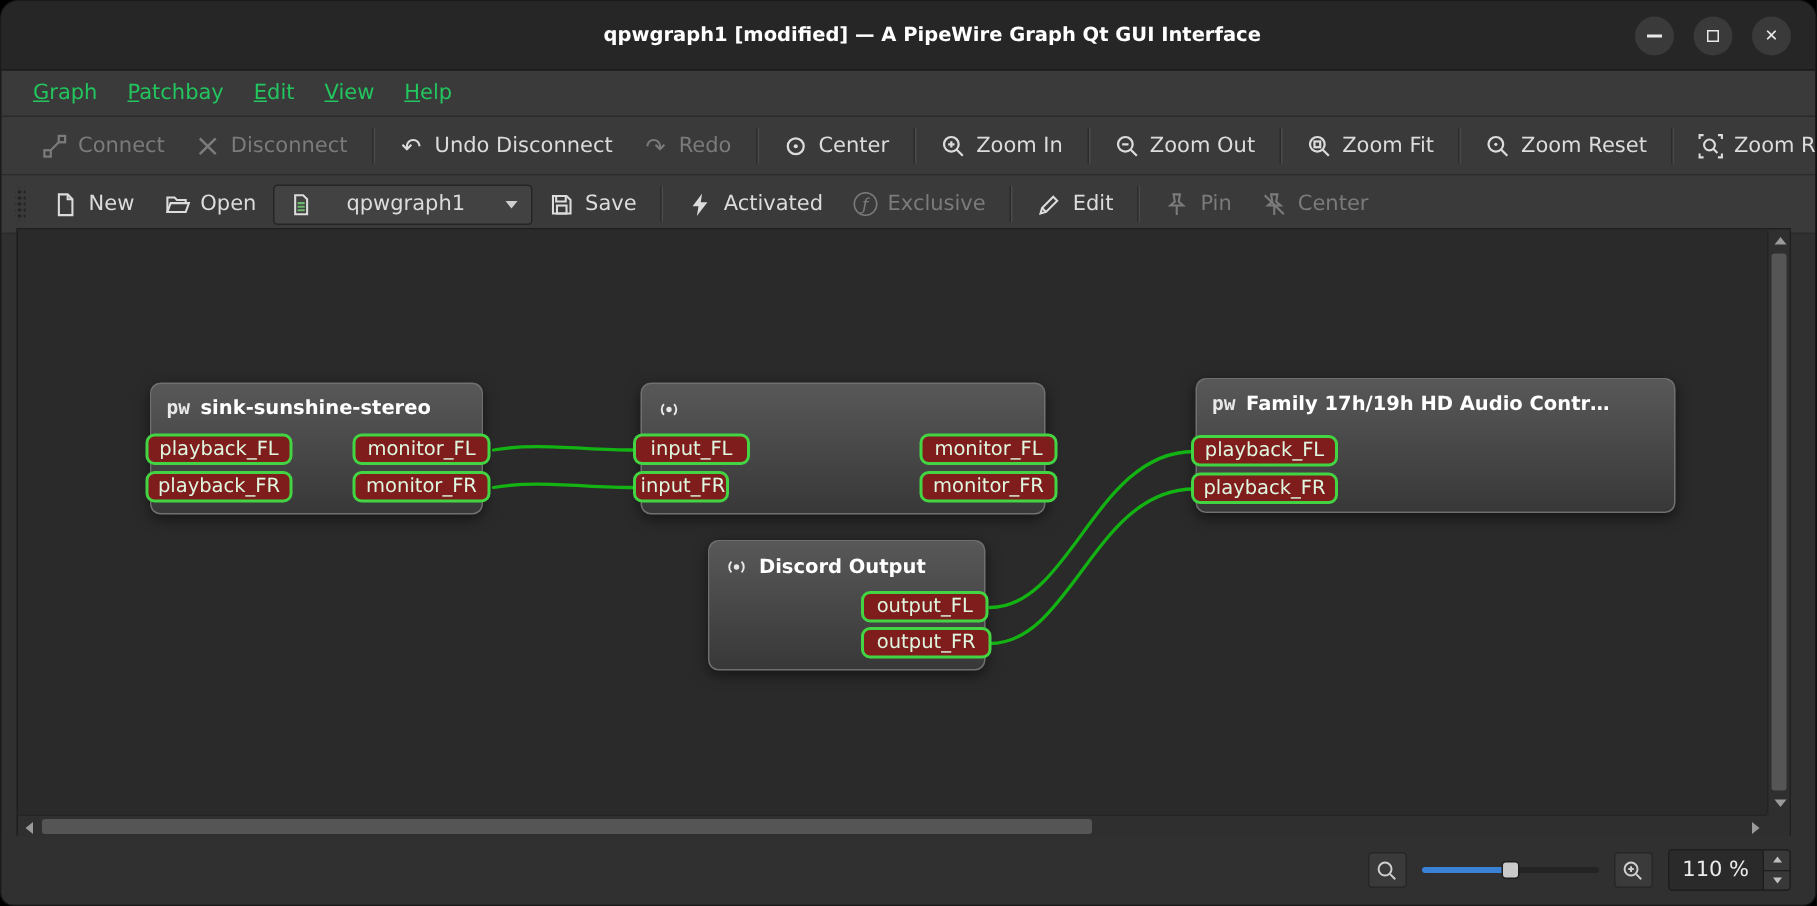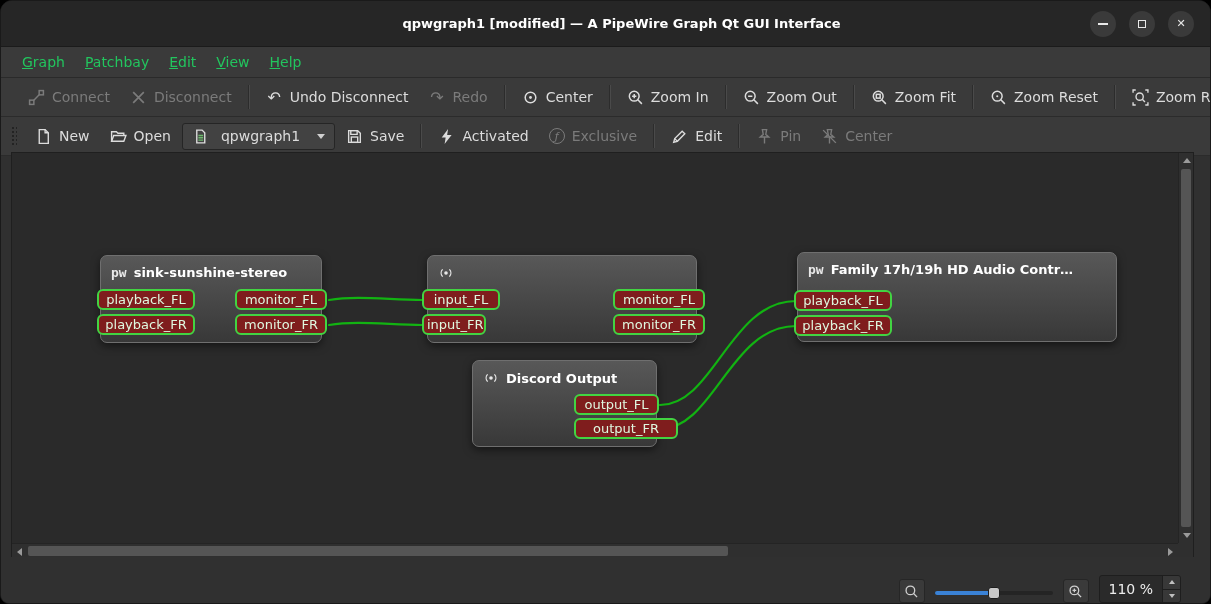--- a/index.html
+++ b/index.html
@@ -29,21 +29,21 @@
     border-bottom:1px solid #2b2b2b;}
   .tb-handle{width:7px;height:22px;margin:0 7px 0 3px;background-image:radial-gradient(circle,#232323 1px,transparent 1.3px);
     background-size:4px 4px;background-position:1px 1px;cursor:grab;}
   .tb-btn{display:flex;align-items:flex-start;gap:7px;padding:6px 9px;border-radius:3px;color:#dcdcdc;
     font-size:14px;white-space:nowrap;cursor:pointer;}
   .tb-btn.disabled{color:#7b7b7b;}
   .tb-icon{display:flex;width:17px;height:17px;flex:none;}
   .tb-icon svg{width:100%;height:100%;}
   .tb-icon.glyph{font-size:16px;width:auto;min-width:17px;justify-content:center;line-height:17px;}
   .tb-sep{width:0;height:24px;border-left:1px solid #2c2c2c;border-right:1px solid #4a4a4a;margin:0 5px;}
-  .combo{display:flex;align-items:center;gap:12px;background:#424242;border:1px solid #252525;
+  .combo{display:flex;align-items:center;gap:22px;background:#424242;border:1px solid #252525;
     border-radius:3px;padding:4px 9px;color:#dcdcdc;font-size:14px;cursor:pointer;}
   .caret-down{width:0;height:0;border-left:4px solid transparent;border-right:4px solid transparent;
     border-top:5px solid #cfcfcf;margin-left:5px;}
   .circle-f{width:16px;height:16px;border:1.4px solid currentColor;border-radius:50%;display:flex;
     align-items:center;justify-content:center;font-style:italic;font-size:11px;box-sizing:border-box;}
 
   
   .main{position:absolute;left:10px;top:151px;width:1183px;height:407px;background:#2a2a2a;
     border:1px solid #1f1f1f;box-sizing:border-box;}
   .canvas-view{position:absolute;left:0;top:0;right:15px;bottom:15px;overflow:hidden;background:#2a2a2a;}
@@ -69,22 +69,22 @@
   .sb-thumb{position:absolute;background:#555555;border-radius:2px;}
   .vscroll .sb-thumb{left:2px;right:2px;top:16px;bottom:16px;}
   .hscroll .sb-thumb{top:2px;bottom:2px;left:16px;width:700px;}
   .sb-arrow{position:absolute;width:0;height:0;}
   .arr-up{left:4px;top:5px;border-left:4px solid transparent;border-right:4px solid transparent;border-bottom:5px solid #9a9a9a;}
   .arr-down{left:4px;bottom:5px;border-left:4px solid transparent;border-right:4px solid transparent;border-top:5px solid #9a9a9a;}
   .arr-left{left:5px;top:4px;border-top:4px solid transparent;border-bottom:4px solid transparent;border-right:5px solid #9a9a9a;}
   .arr-right{right:5px;top:4px;border-top:4px solid transparent;border-bottom:4px solid transparent;border-left:5px solid #9a9a9a;}
 
   
-  .statusbar{position:absolute;left:0;right:0;bottom:0;height:46px;display:flex;align-items:flex-end;
-    justify-content:flex-end;padding-right:29px;gap:10px;background:#303030;box-sizing:border-box;}
+  .statusbar{position:absolute;left:0;right:0;bottom:0;height:46px;display:flex;align-items:center;
+    justify-content:flex-end;padding-right:16px;gap:10px;background:#303030;box-sizing:border-box;}
   .status-btn{width:24px;height:22px;border:1px solid #262626;border-radius:3px;background:#3a3a3a;
     display:flex;align-items:center;justify-content:center;color:#cfcfcf;cursor:pointer;}
   .status-btn svg{width:15px;height:15px;}
   .slider{position:relative;width:118px;height:20px;cursor:pointer;}
   .slider-groove{position:absolute;left:0;right:0;top:8px;height:4px;background:#242424;border-radius:2px;}
   .slider-fill{position:absolute;left:0;width:58px;top:8px;height:4px;background:#3a82d6;border-radius:2px;}
   .slider-handle{position:absolute;left:53px;top:4px;width:12px;height:12px;background:#c9c9c9;
     border:1px solid #1d1d1d;border-radius:3px;box-sizing:border-box;}
   .spinbox{display:flex;align-items:stretch;background:#2a2a2a;border:1px solid #1e1e1e;border-radius:3px;
     height:26px;color:#ececec;font-size:14px;overflow:hidden;}
@@ -372,21 +372,21 @@
 
       <div class="port" style="left:410px;top:136px;width:78px;">input_FL</div>
       <div class="port" style="left:410px;top:161px;width:64px;">input_FR</div>
       <div class="port" style="left:601px;top:136px;width:92px;">monitor_FL</div>
       <div class="port" style="left:601px;top:161px;width:92px;">monitor_FR</div>
 
       <div class="port" style="left:782px;top:137px;width:98px;">playback_FL</div>
       <div class="port" style="left:782px;top:162px;width:98px;">playback_FR</div>
 
       <div class="port" style="left:562px;top:241px;width:85px;">output_FL</div>
-      <div class="port" style="left:562px;top:265px;width:104px;">output_FR</div>
+      <div class="port" style="left:562px;top:265px;width:87px;">output_FR</div>
     </div>
 
     <div class="vscroll">
       <div class="sb-arrow arr-up"></div>
       <div class="sb-thumb"></div>
       <div class="sb-arrow arr-down"></div>
     </div>
     <div class="hscroll">
       <div class="sb-arrow arr-left"></div>
       <div class="sb-thumb"></div>

